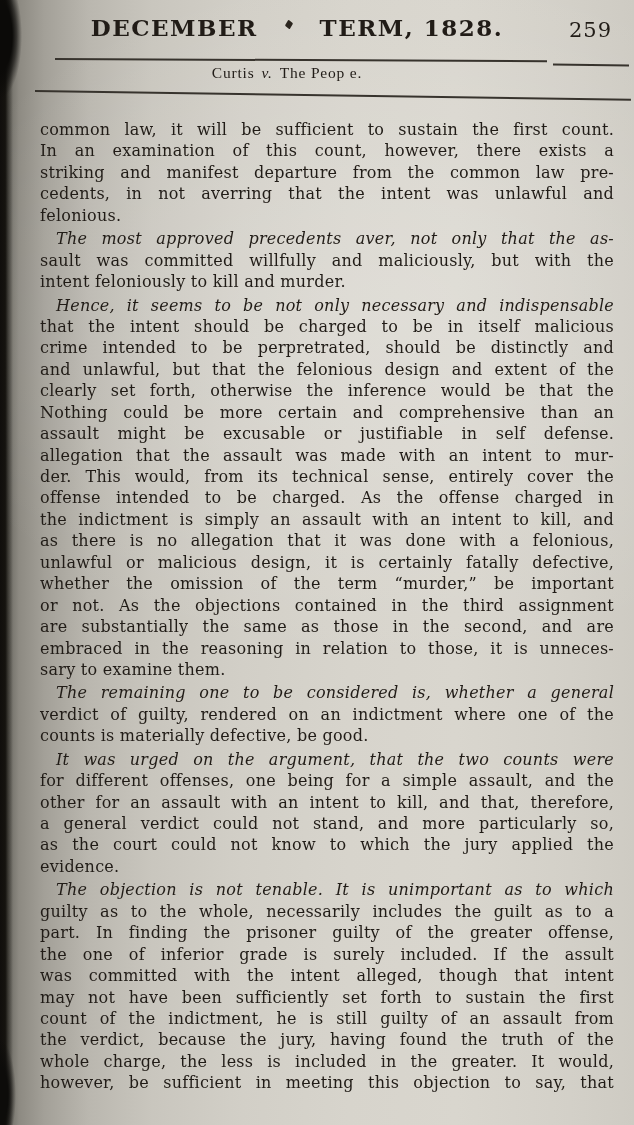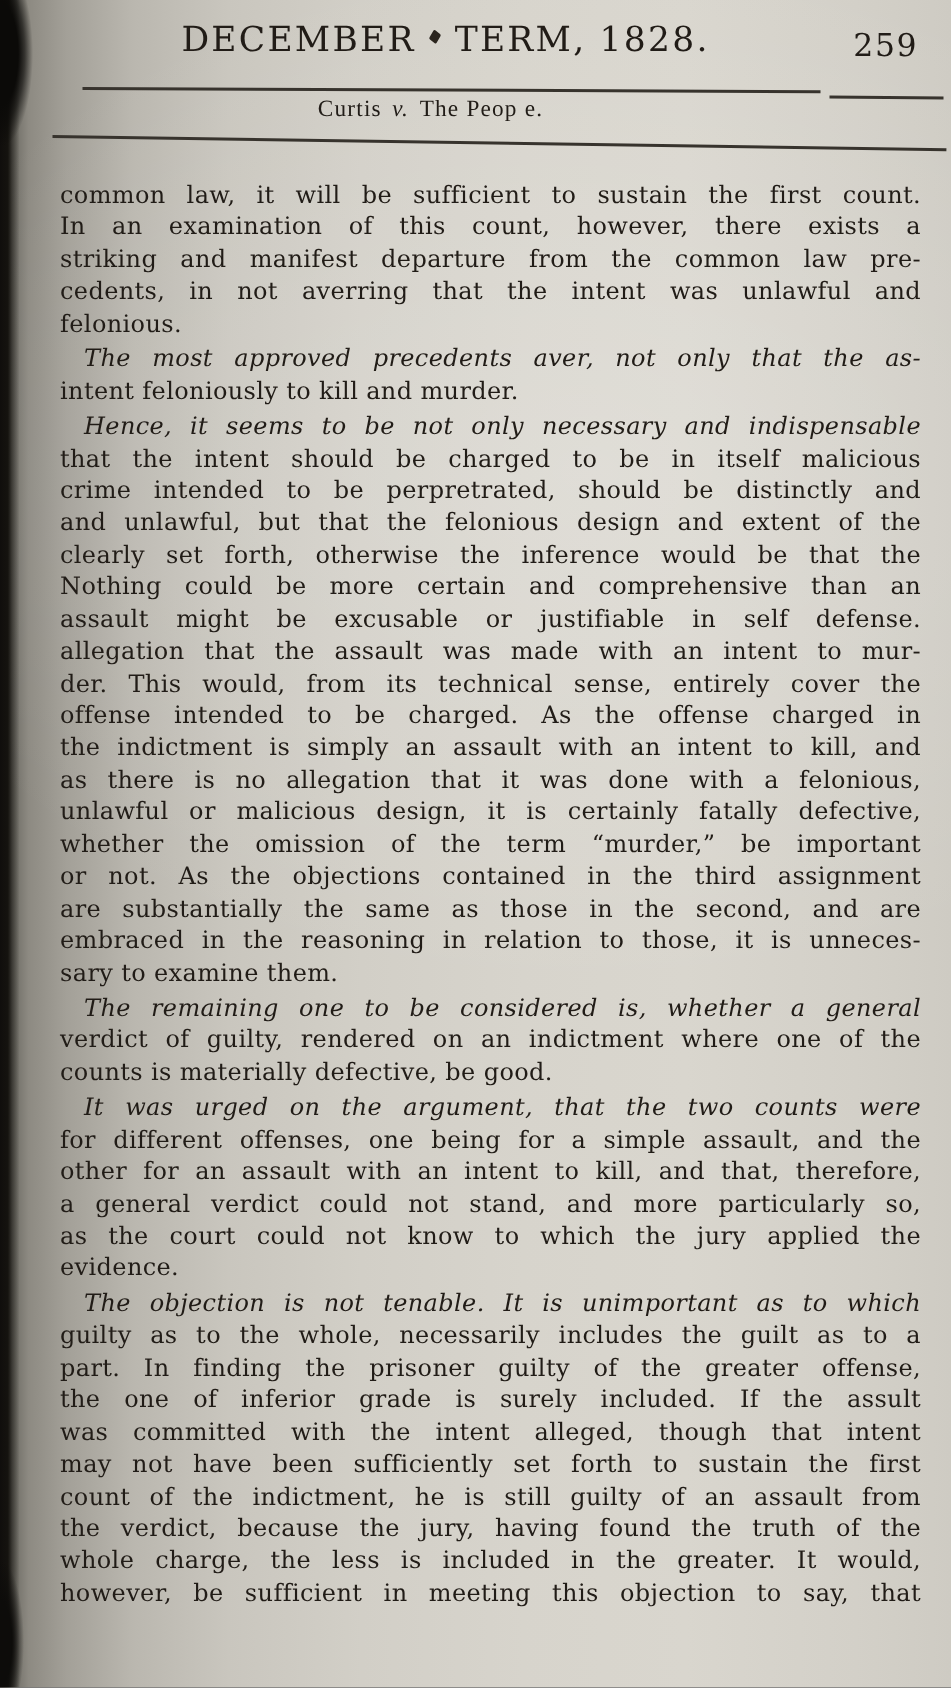--- a/index.html
+++ b/index.html
@@ -26,22 +26,22 @@
     position:absolute;left:0;top:-8px;width:24px;height:110px;
     background:radial-gradient(ellipse 22px 62px at 0% 40%, #0b0a08 55%, rgba(11,10,8,0.65) 75%, rgba(11,10,8,0) 100%);
   }
   .bottom-blotch{
     position:absolute;left:0;bottom:-6px;width:20px;height:90px;
     background:radial-gradient(ellipse 16px 55px at 0% 60%, #0d0c0a 50%, rgba(13,12,10,0) 100%);
   }
   
   .term-title{
     position:absolute;top:14px;left:0;right:40px;
-    display:flex;justify-content:center;align-items:baseline;gap:10px;
-    font-size:23px;letter-spacing:1.5px;font-weight:400;
+    display:flex;justify-content:center;align-items:baseline;gap:28px;
+    font-size:23px;letter-spacing:1.5px;font-weight:700;
   }
   .ink-spot{
     width:6px;height:7px;background:#2b251e;align-self:center;
     transform:rotate(38deg) skewX(8deg);margin-top:-6px;border-radius:1px;
   }
   .page-number{
     position:absolute;top:18px;right:22px;
     font-size:21px;letter-spacing:1px;
   }
   .rule{position:absolute;height:2px;background:#37332d;}
@@ -93,20 +93,21 @@
   <div class="text-block">
       <div class="para">
         <div class="line">common law, it will be sufficient to sustain the first count.</div>
         <div class="line">In an examination of this count, however, there exists a</div>
         <div class="line">striking and manifest departure from the common law pre-</div>
         <div class="line">cedents, in not averring that the intent was unlawful and</div>
         <div class="line last">felonious.</div>
       </div>
       <div class="para">
         <div class="line indent">The most approved precedents aver, not only that the as-</div>
+        <div class="line">sault was committed willfully and maliciously, but with the</div>
         <div class="line last">intent feloniously to kill and murder.</div>
       </div>
       <div class="para">
         <div class="line indent">Hence, it seems to be not only necessary and indispensable</div>
         <div class="line">that the intent should be charged to be in itself malicious</div>
         <div class="line">crime intended to be perpretrated, should be distinctly and</div>
         <div class="line">and unlawful, but that the felonious design and extent of the</div>
         <div class="line">clearly set forth, otherwise the inference would be that the</div>
         <div class="line">Nothing could be more certain and comprehensive than an</div>
         <div class="line">assault might be excusable or justifiable in self defense.</div>

